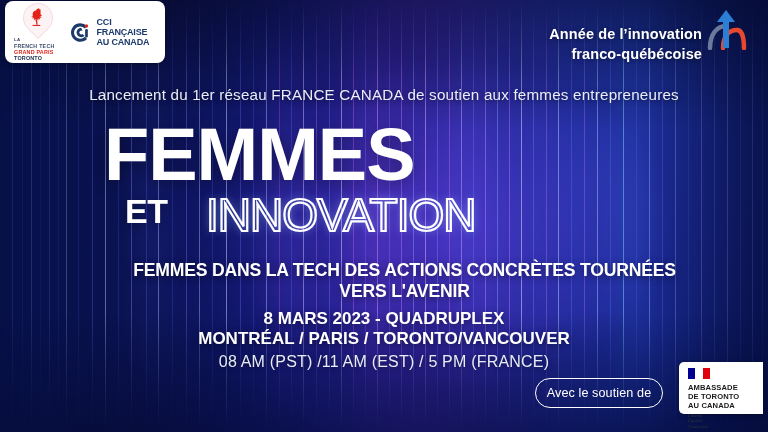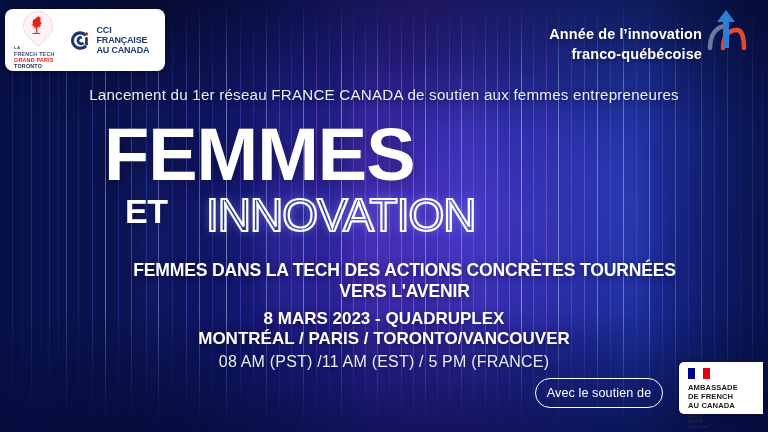--- a/index.html
+++ b/index.html
@@ -25,21 +25,21 @@
     background:linear-gradient(180deg, rgba(0,0,0,0.38) 0%, rgba(0,0,0,0) 100%);}
   .glowbot{position:absolute;left:0;right:0;bottom:0;height:120px;
     background:linear-gradient(0deg, rgba(3,8,45,0.55) 0%, rgba(0,0,0,0) 100%);}
   .vignetteL{position:absolute;left:0;top:0;bottom:0;width:130px;
     background:linear-gradient(90deg, rgba(5,12,60,0.75) 0%, rgba(0,0,0,0) 100%);}
   .vignetteR{position:absolute;right:0;top:0;bottom:0;width:120px;
     background:linear-gradient(270deg, rgba(5,12,60,0.55) 0%, rgba(0,0,0,0) 100%);}
 
   
   #logo-card{
-    position:absolute;left:5px;top:9px;width:160px;height:62px;
+    position:absolute;left:5px;top:1px;width:160px;height:62px;
     background:#ffffff;border-radius:8px;
     display:flex;align-items:center;padding:0 7px;box-sizing:border-box;
     box-shadow:0 1px 5px rgba(0,0,0,0.35);
   }
   .ft-block{width:56px;display:flex;flex-direction:column;align-items:center;}
   .ft-pin{position:relative;width:34px;height:34px;}
   .ft-pin .pinbg{
     position:absolute;left:3px;top:0;width:28px;height:28px;border-radius:50% 50% 50% 0;
     transform:rotate(-45deg);background:#fdf2f4;border:1px solid #f3dde2;
   }
@@ -276,21 +276,21 @@
     <span>Avec le soutien de</span>
   </div>
 
   <div id="embassy-card">
     <div class="flag">
       <div class="b"></div>
         <div class="w"></div>
         <div class="r"></div>
     </div>
     <div class="emb-l">AMBASSADE</div>
-    <div class="emb-l">DE FRENCH</div>
+    <div class="emb-l">DE TORONTO</div>
     <div class="emb-l">AU CANADA</div>
     <div class="emb-motto">
       <div class="emb-m">Liberté</div>
       <div class="emb-m">Égalité</div>
       <div class="emb-m">Fraternité</div>
     </div>
   </div>
 
 </div>
 

